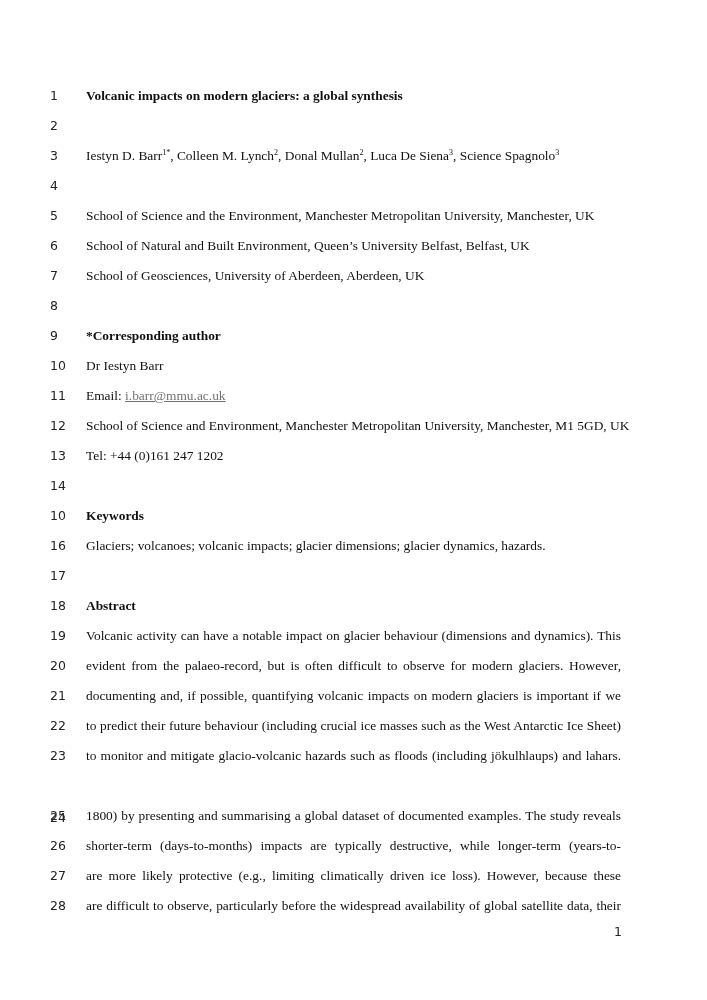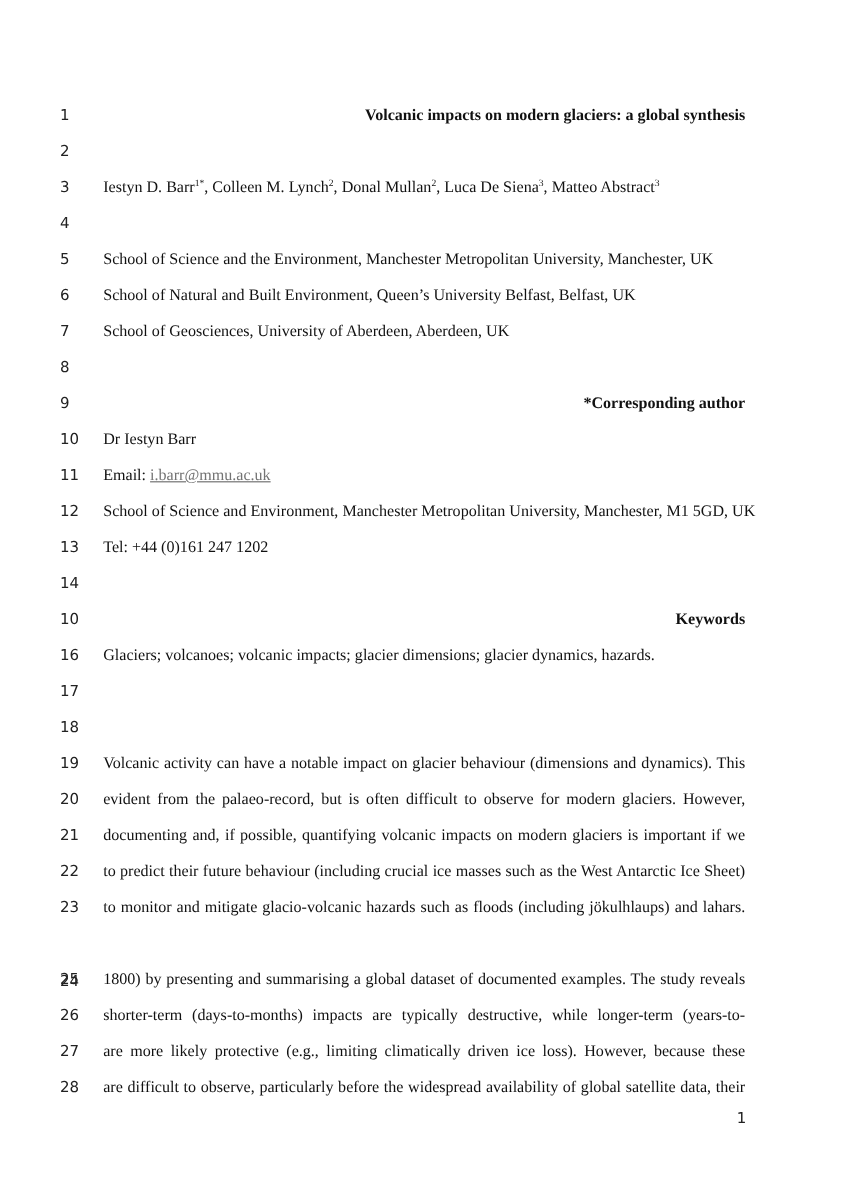--- a/index.html
+++ b/index.html
@@ -49,21 +49,21 @@
       line-height: 20px;
       white-space: nowrap;
     }
     .txt.justify {
       white-space: normal;
       text-align: justify;
       text-align-last: justify;
       height: 20px;
       overflow: hidden;
     }
-    .bold { font-weight: bold; text-align: right; }
+    .bold { font-weight: bold; }
     sup {
       font-size: 8px;
       vertical-align: 5px;
       line-height: 0;
     }
     a.email {
       color: #737373;
       text-decoration: underline;
     }
     .page-num {
@@ -85,21 +85,21 @@
     <span class="txt bold">Volcanic impacts on modern glaciers: a global synthesis</span>
   </div>
 
   <div class="line" style="top:116px">
     <span class="ln">2</span>
   </div>
 
   <div class="line" style="top:146px">
     <span class="ln">3</span>
     <span class="txt">
-      <span>Iestyn D. Barr</span><sup>1*</sup><span>, </span><span>Colleen M. Lynch</span><sup>2</sup><span>, </span><span>Donal Mullan</span><sup>2</sup><span>, </span><span>Luca De Siena</span><sup>3</sup><span>, </span><span>Matteo Abstract</span><sup>3</sup>
+      <span>Iestyn D. Barr</span><sup>1*</sup><span>, </span><span>Colleen M. Lynch</span><sup>2</sup><span>, </span><span>Donal Mullan</span><sup>2</sup><span>, </span><span>Luca De Siena</span><sup>3</sup><span>, </span><span>Science Spagnolo</span><sup>3</sup>
     </span>
   </div>
 
   <div class="line" style="top:176px">
     <span class="ln">4</span>
   </div>
 
   <div class="line" style="top:206px">
     <span class="ln">5</span>
     <span class="txt">School of Science and the Environment, Manchester Metropolitan University, Manchester, UK</span>
@@ -155,20 +155,21 @@
     <span class="ln">16</span>
     <span class="txt">Glaciers; volcanoes; volcanic impacts; glacier dimensions; glacier dynamics, hazards.</span>
   </div>
 
   <div class="line" style="top:566px">
     <span class="ln">17</span>
   </div>
 
   <div class="line" style="top:596px">
     <span class="ln">18</span>
+    <span class="txt bold">Abstract</span>
   </div>
 
   <div class="line" style="top:626px">
     <span class="ln">19</span>
     <span class="txt justify"> Volcanic activity can have a notable impact on glacier behaviour (dimensions and dynamics). This is</span>
   </div>
   <div class="line" style="top:656px">
     <span class="ln">20</span>
     <span class="txt justify">evident from the palaeo-record, but is often difficult to observe for modern glaciers. However,</span>
   </div>

